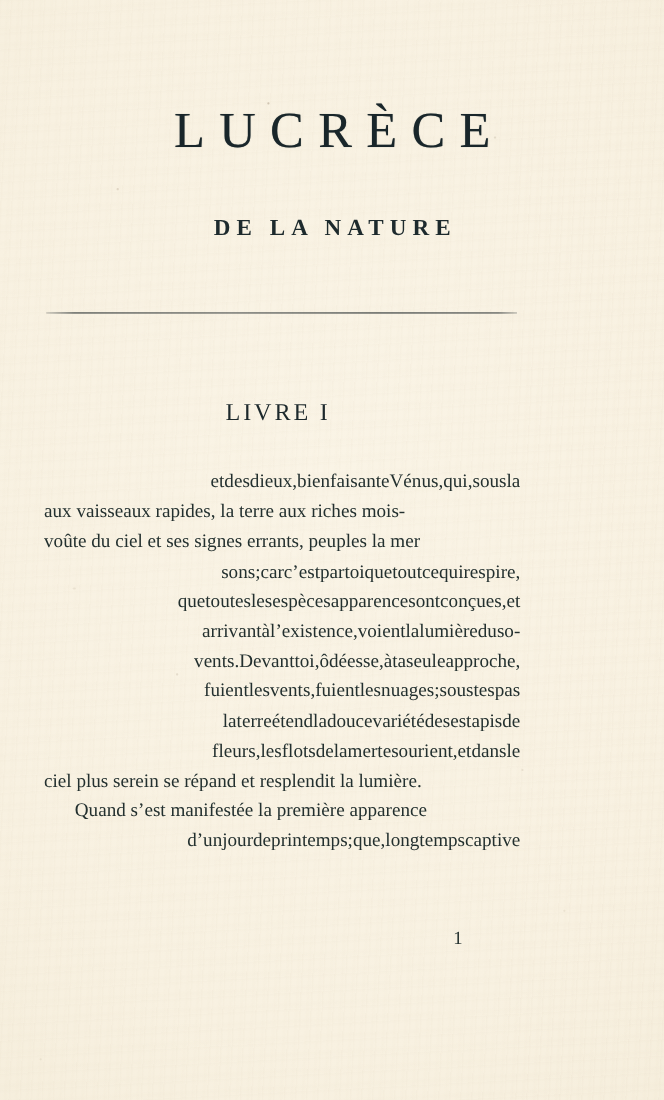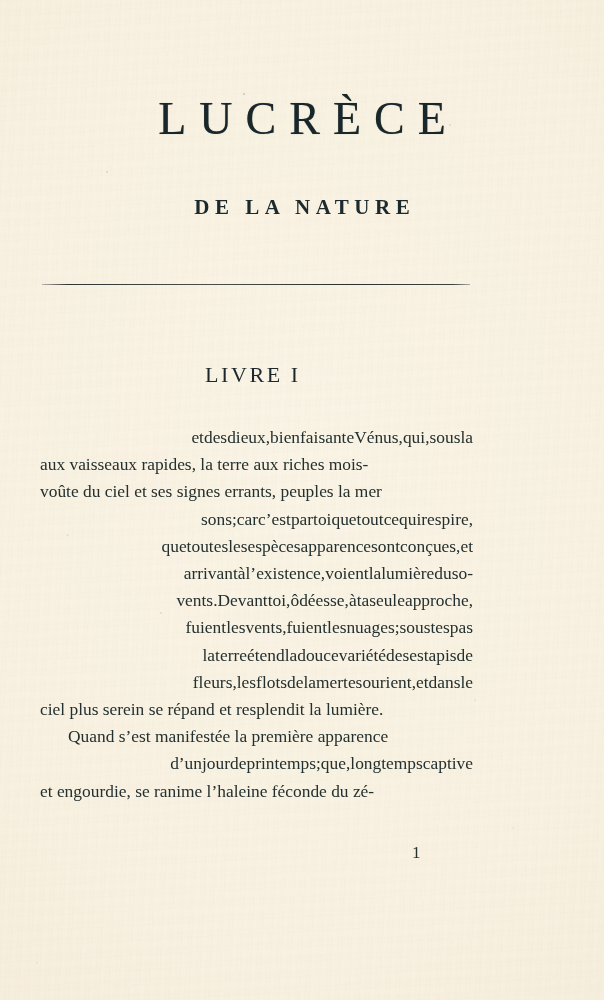--- a/index.html
+++ b/index.html
@@ -279,19 +279,18 @@
         <span class="ln indent">Quand s’est manifestée la première apparence</span>
         <span class="ln j">
           <span>d’un</span>
           <span>jour</span>
           <span>de</span>
           <span>printemps;</span>
           <span>que,</span>
           <span>longtemps</span>
           <span>captive</span>
         </span>
-        <span class="ln">et engourdie, se ranime l’haleine féconde du zé-</span>
       </p>
     </div>
 
   <div class="folio">1</div>
 
 </div>
 
 </body></html>

